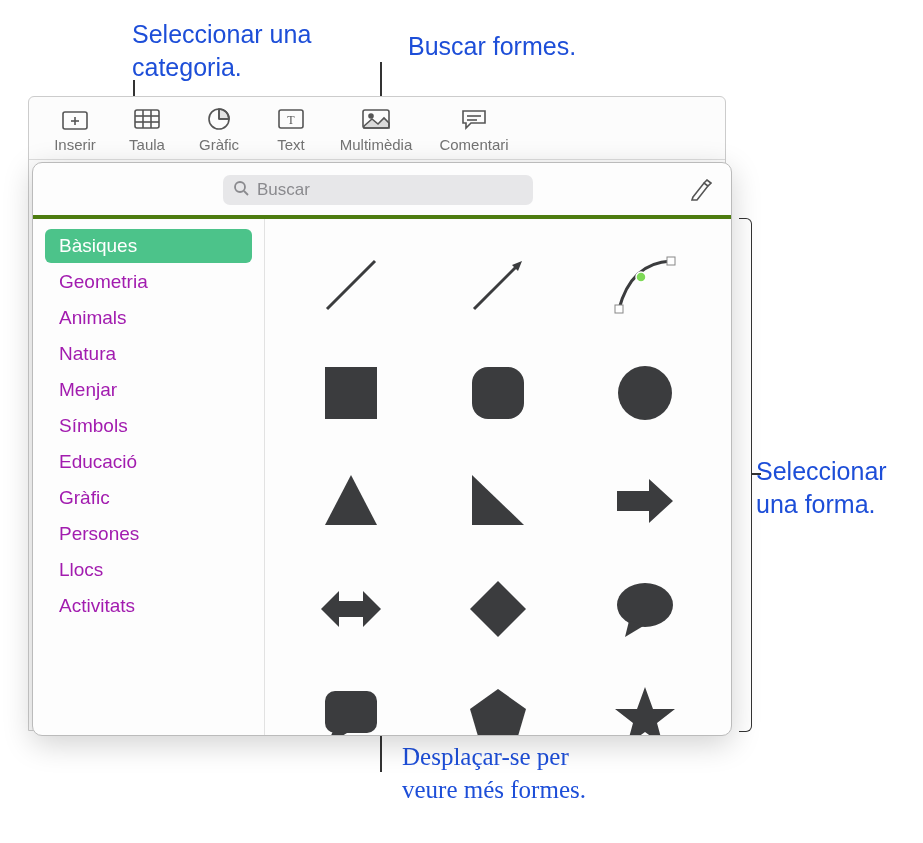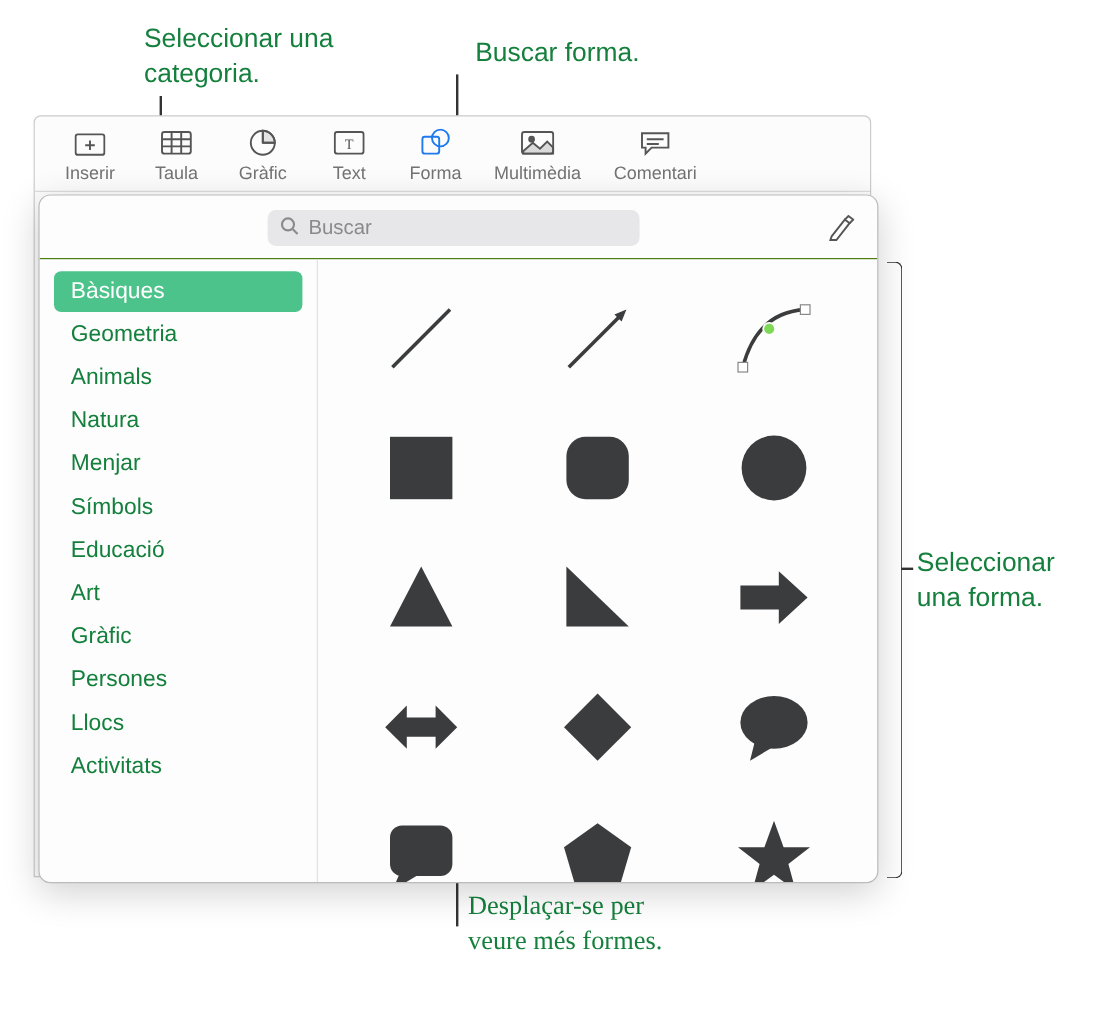--- a/index.html
+++ b/index.html
@@ -6,23 +6,24 @@
     body {
       font-family: -apple-system, "Helvetica Neue", Arial, sans-serif;
       background: #fff;
       width: 923px;
       height: 843px;
       position: relative;
       color: #333;
     }
     .callout {
       position: absolute;
-      font-size: 22px;
-      color: #15803d;
+      font-size: 25px;
+      color: #1d4ed8;
       line-height: 1.3;
+      margin-left: 12px;
     }
     .callout-line {
       position: absolute;
       background: #333;
     }
     .toolbar-wrap {
       position: absolute;
       top: 96px;
       left: 28px;
       width: 698px;
@@ -105,32 +106,32 @@
       margin-left: auto;
       width: 28px; height: 28px;
       color: #555;
       display: flex; align-items:center; justify-content:center;
       cursor:pointer;
     }
     .popover-body {
       display: flex;
       flex: 1;
       overflow: hidden;
-      border-top: 1px solid #4d7c0f;
+      border-top: 4px solid #4d7c0f;
     }
     .sidebar {
       width: 232px;
       border-right: 1px solid #e2e2e2;
       padding: 10px 12px;
       overflow: hidden;
     }
     .sidebar-item {
       padding: 6px 14px;
       font-size: 19px;
-      color: #15803d;
+      color: #a21caf;
       border-radius: 6px;
       cursor: pointer;
       margin-bottom: 2px;
     }
     .sidebar-item.selected {
       background: #4cc38a;
       color: #fff;
       font-weight: 500;
     }
     .shape-grid {
@@ -175,25 +176,25 @@
       width:10px; height:1.5px; background:#333;
     }
   </style>
 </head>
 <body>
 
 <div class="callout" style="top:18px; left:120px; white-space:pre;">Seleccionar una
 categoria.</div>
 <div class="callout-line" style="left:133px; top:80px; width:1.5px; height:160px;"></div>
 
-<div class="callout" style="top:30px; left:396px;">Buscar forma.</div>
+<div class="callout" style="top:30px; left:396px;">Buscar formes.</div>
 <div class="callout-line" style="left:380px; top:62px; width:1.5px; height:110px;"></div>
 
 <div class="bracket-right"></div>
-<div class="callout" style="top:455px; left:764px; white-space:pre;">Seleccionar
+<div class="callout" style="top:455px; left:744px; white-space:pre;">Seleccionar
 una forma.</div>
 
 <div class="callout" style="top:741px; left:390px; white-space:pre;font-family:Liberation Serif, serif;">Desplaçar-se per
 veure més formes.</div>
 <div class="callout-line" style="left:380px; top:710px; width:1.5px; height:62px;"></div>
 
 <div class="toolbar-wrap">
   <div class="toolbar">
     <div class="tool">
       <span class="tool-icon">
@@ -230,29 +231,20 @@
       <span class="tool-label">Gràfic</span>
     </div>
     <div class="tool">
       <span class="tool-icon">
         <svg width="26" height="22" viewBox="0 0 26 22">
             <rect x="1" y="2" width="24" height="18" rx="2"></rect>
             <text x="13" y="16" font-size="12" text-anchor="middle" fill="currentColor" stroke="none" font-family="serif">T</text>
           </svg>
       </span>
       <span class="tool-label">Text</span>
-    </div>
-    <div class="tool active">
-      <span class="tool-icon">
-        <svg width="26" height="24" viewBox="0 0 26 24">
-            <rect x="2" y="7" width="14" height="14" rx="2"></rect>
-            <circle cx="17" cy="8" r="7"></circle>
-          </svg>
-      </span>
-      <span class="tool-label">Forma</span>
     </div>
     <div class="tool wide">
       <span class="tool-icon">
         <svg width="28" height="22" viewBox="0 0 28 22">
             <rect x="1" y="2" width="26" height="18" rx="2"></rect>
             <circle cx="9" cy="8" r="2" fill="currentColor"></circle>
             <path d="M2 18 L10 11 L16 16 L22 10 L27 15 L27 20 L2 20 Z" fill="currentColor" fill-opacity="0.2"></path>
           </svg>
       </span>
       <span class="tool-label">Multimèdia</span>
@@ -291,21 +283,20 @@
   </div>
   <div class="popover-body">
     <div class="sidebar" id="sidebar">
         <div class="sidebar-item selected">Bàsiques</div>
         <div class="sidebar-item">Geometria</div>
         <div class="sidebar-item">Animals</div>
         <div class="sidebar-item">Natura</div>
         <div class="sidebar-item">Menjar</div>
         <div class="sidebar-item">Símbols</div>
         <div class="sidebar-item">Educació</div>
-        <div class="sidebar-item">Art</div>
         <div class="sidebar-item">Gràfic</div>
         <div class="sidebar-item">Persones</div>
         <div class="sidebar-item">Llocs</div>
         <div class="sidebar-item">Activitats</div>
       </div>
     <div class="shape-grid" id="grid">
         <div class="shape-cell">
           <svg viewBox="0 0 68 68">
             <line class="shape-line" x1="10" y1="58" x2="58" y2="10"></line>
           </svg>

